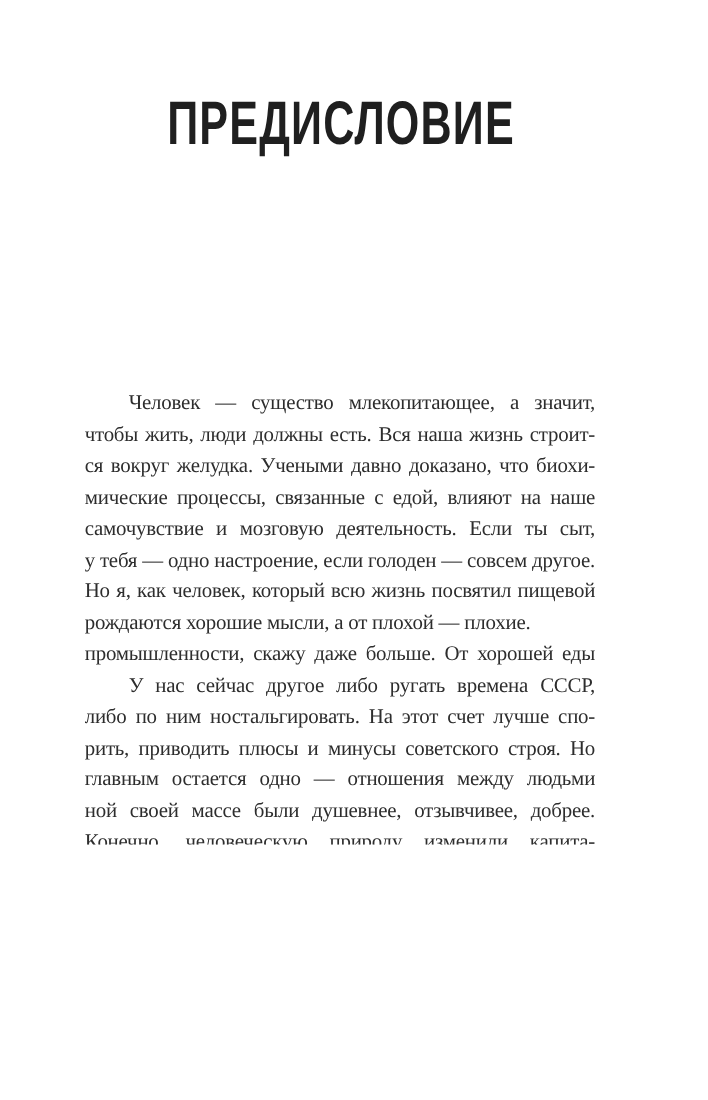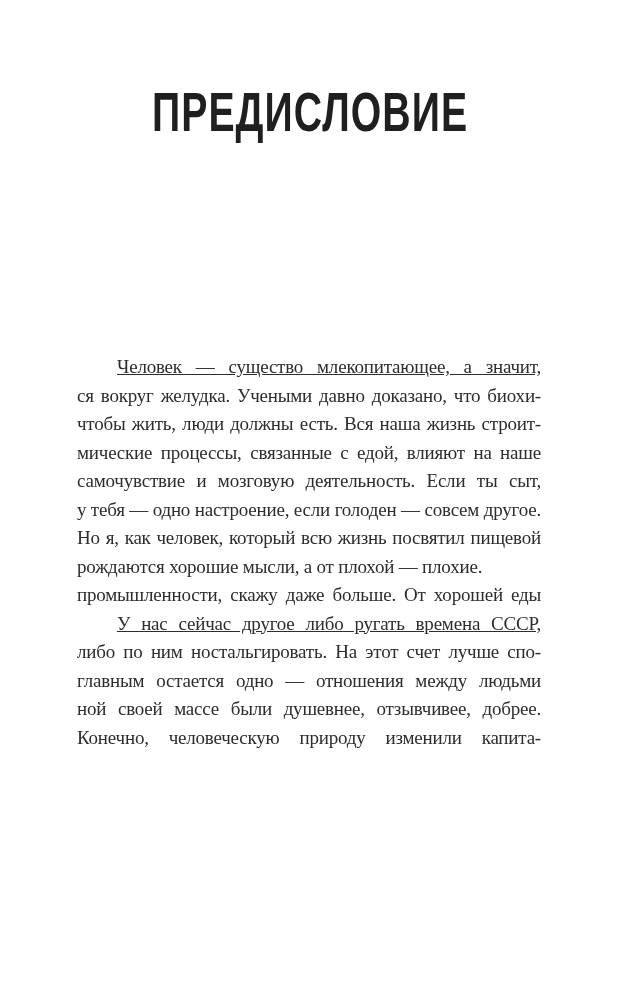--- a/index.html
+++ b/index.html
@@ -45,21 +45,20 @@
   .line {
     height: 28.5px;
     line-height: 28.5px;
     overflow: hidden;
     text-align: justify;
     text-align-last: justify;
     white-space: normal;
   }
   .line.first {
     text-indent: 40px;
-    text-decoration: underline;
   }
   .line.last {
     text-align-last: left;
   }
   .page-number {
     position: absolute;
     left: 520px;
     top: 886px;
     font-family: "Liberation Sans", sans-serif;
     font-weight: 700;
@@ -70,32 +69,33 @@
 </style>
 </head>
 <body>
 
 <div class="page">
   <h1 class="chapter-title">ПРЕДИСЛОВИЕ</h1>
 
   <div class="body-text">
       <div class="paragraph">
         <div class="line first">Человек — существо млекопитающее, а значит,</div>
+        <div class="line">чтобы жить, люди должны есть. Вся наша жизнь строит-</div>
         <div class="line">ся вокруг желудка. Учеными давно доказано, что биохи-</div>
-        <div class="line">чтобы жить, люди должны есть. Вся наша жизнь строит-</div>
         <div class="line">мические процессы, связанные с едой, влияют на наше</div>
         <div class="line">самочувствие и мозговую деятельность. Если ты сыт,</div>
         <div class="line">у тебя — одно настроение, если голоден — совсем другое.</div>
         <div class="line">Но я, как человек, который всю жизнь посвятил пищевой</div>
         <div class="line last">рождаются хорошие мысли, а от плохой — плохие.</div>
         <div class="line">промышленности, скажу даже больше. От хорошей еды</div>
       </div>
       <div class="paragraph">
         <div class="line first">У нас сейчас другое либо ругать времена СССР,</div>
         <div class="line">либо по ним ностальгировать. На этот счет лучше спо-</div>
+        <div class="line">рить, приводить плюсы и минусы советского строя. Но</div>
         <div class="line">главным остается одно — отношения между людьми</div>
         <div class="line">ной своей массе были душевнее, отзывчивее, добрее.</div>
         <div class="line">Конечно, человеческую природу изменили капита-</div>
       </div>
     </div>
 
   <div class="page-number">5</div>
 </div>
 
 </body></html>

